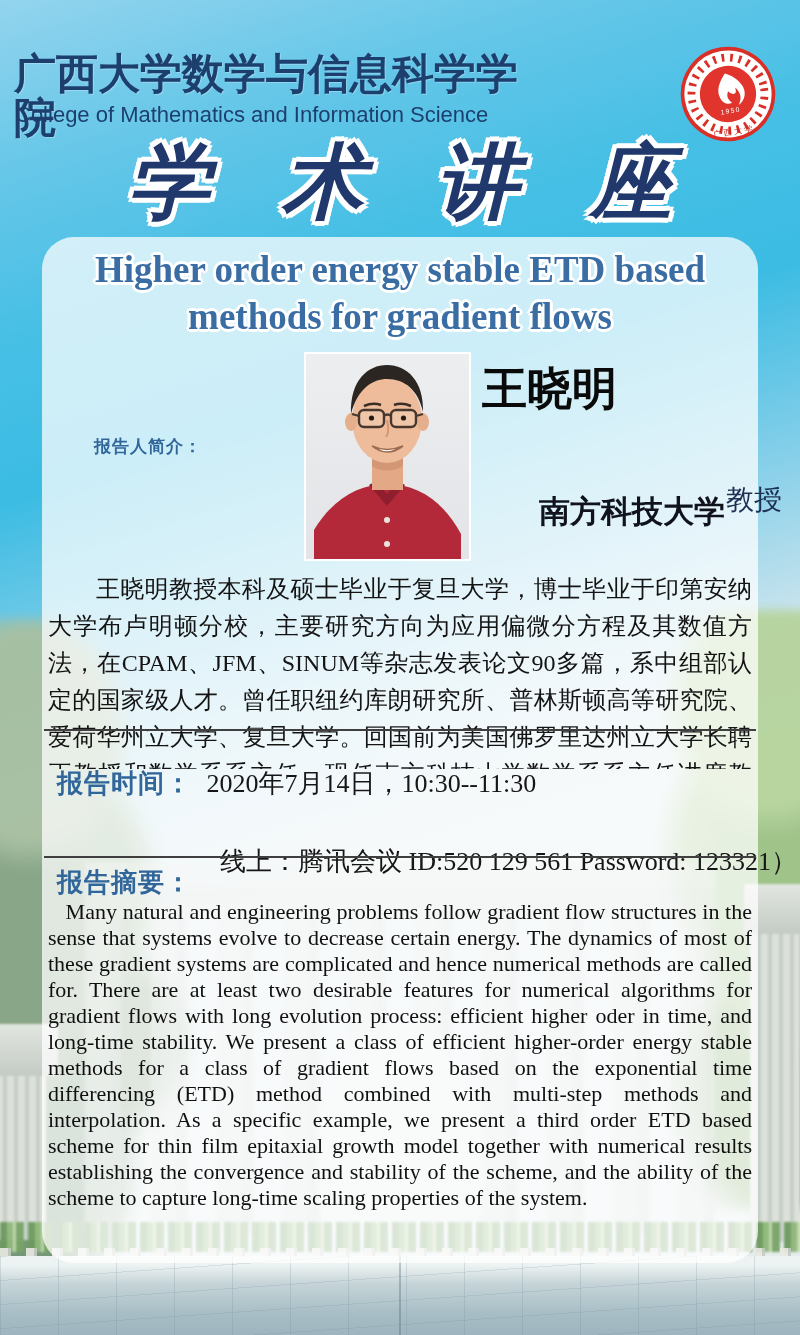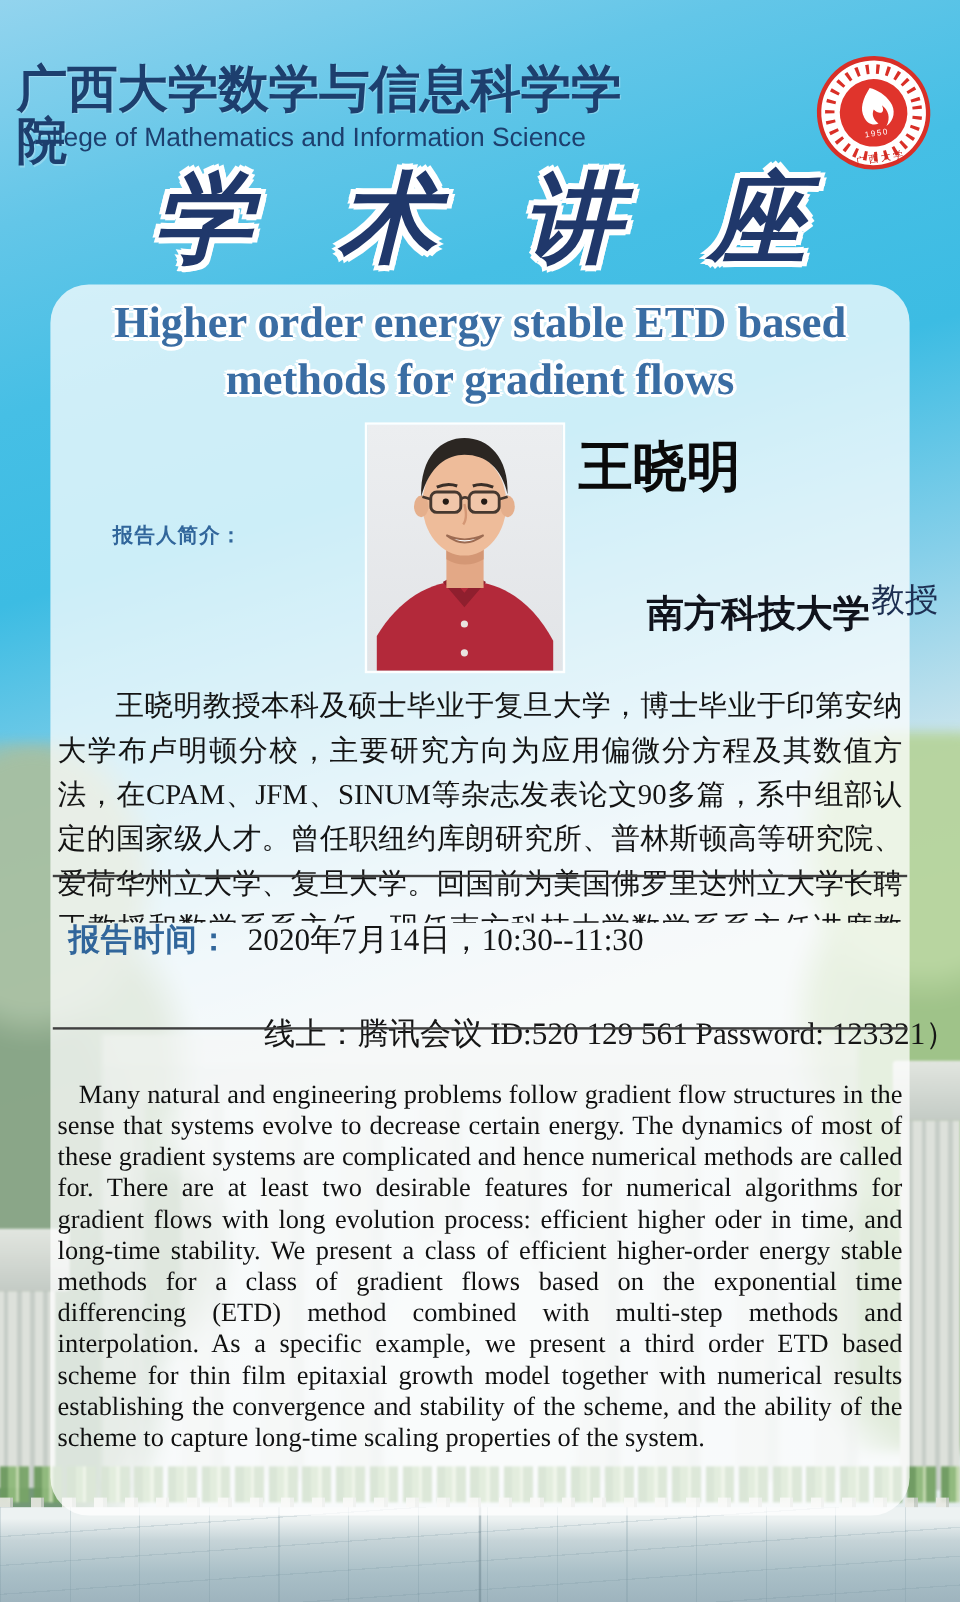--- a/index.html
+++ b/index.html
@@ -258,16 +258,17 @@
     <div class="detail-row r1">
       <span class="detail-label">报告时间：</span>
       <span class="detail-value">2020年7月14日，10:30--11:30</span>
     </div>
     <div class="detail-row r3">
       <span class="detail-value">线上：腾讯会议  ID:520 129 561    Password: 123321）</span>
     </div>
 
     <div class="divider d2"></div>
 
+    <div class="abstract-label">报告摘要：</div>
     <div class="abstract-text">Many natural and engineering problems follow gradient flow structures in the sense that systems evolve to decrease certain energy. The dynamics of most of these gradient systems are complicated and hence numerical methods are called for. There are at least two desirable features for numerical algorithms for gradient flows with long evolution process: efficient higher oder in time, and long-time stability. We present a class of efficient higher-order energy stable methods for a class of gradient flows based on the exponential time differencing (ETD) method combined with multi-step methods and interpolation. As a specific example, we present a third order ETD based scheme for thin film epitaxial growth model together with numerical results establishing the convergence and stability of the scheme, and the ability of the scheme to capture long-time scaling properties of the system.</div>
 
   </div>
 </div>
 
 </body></html>

